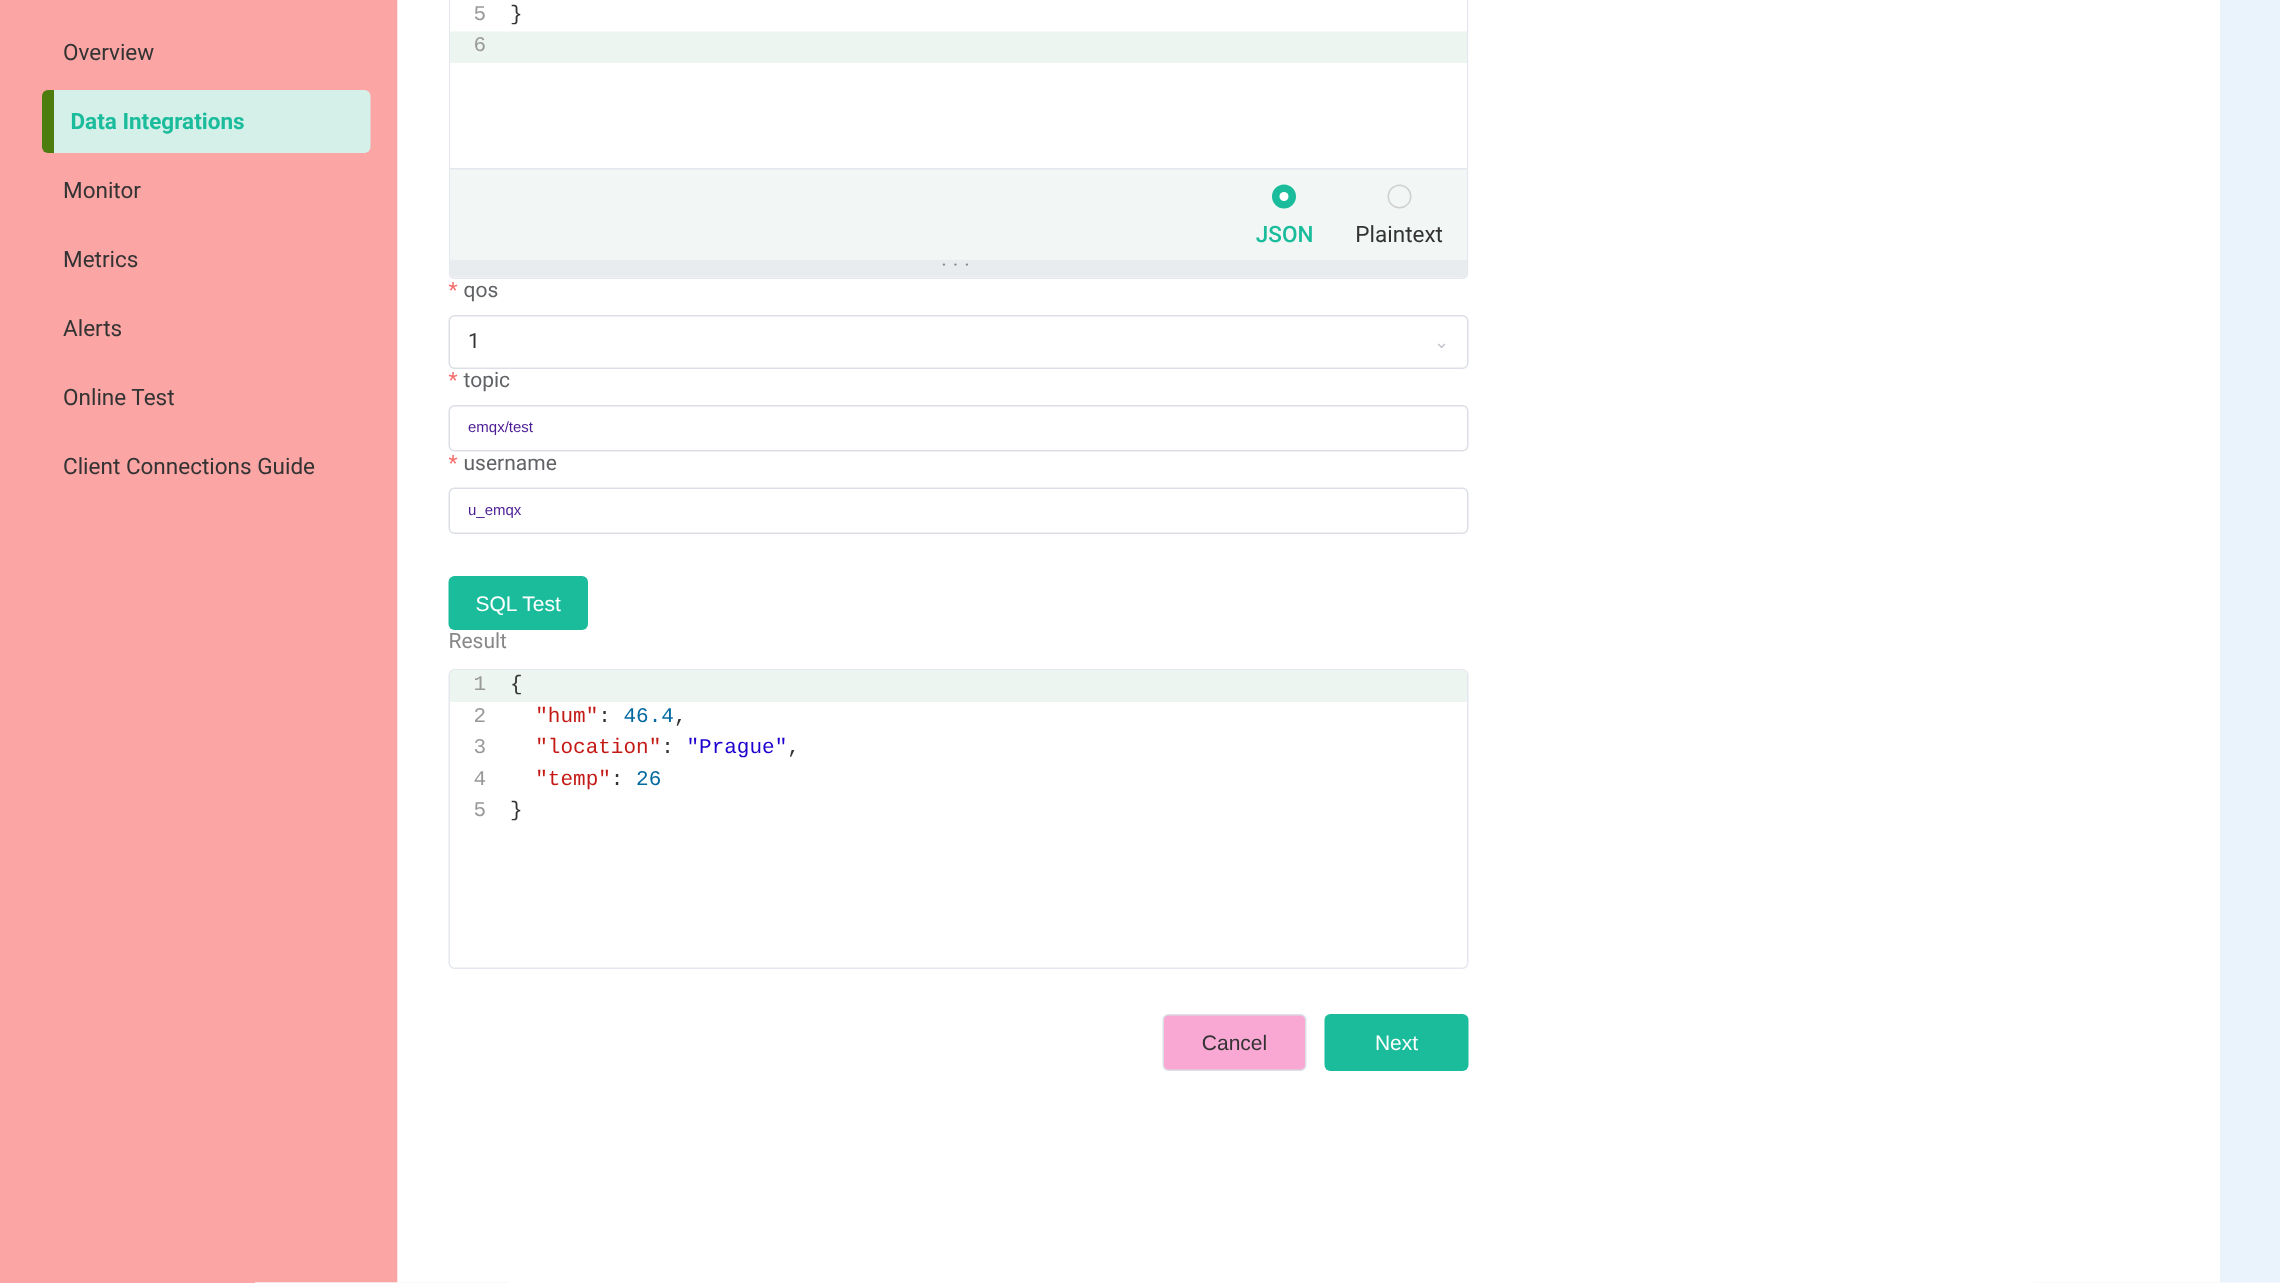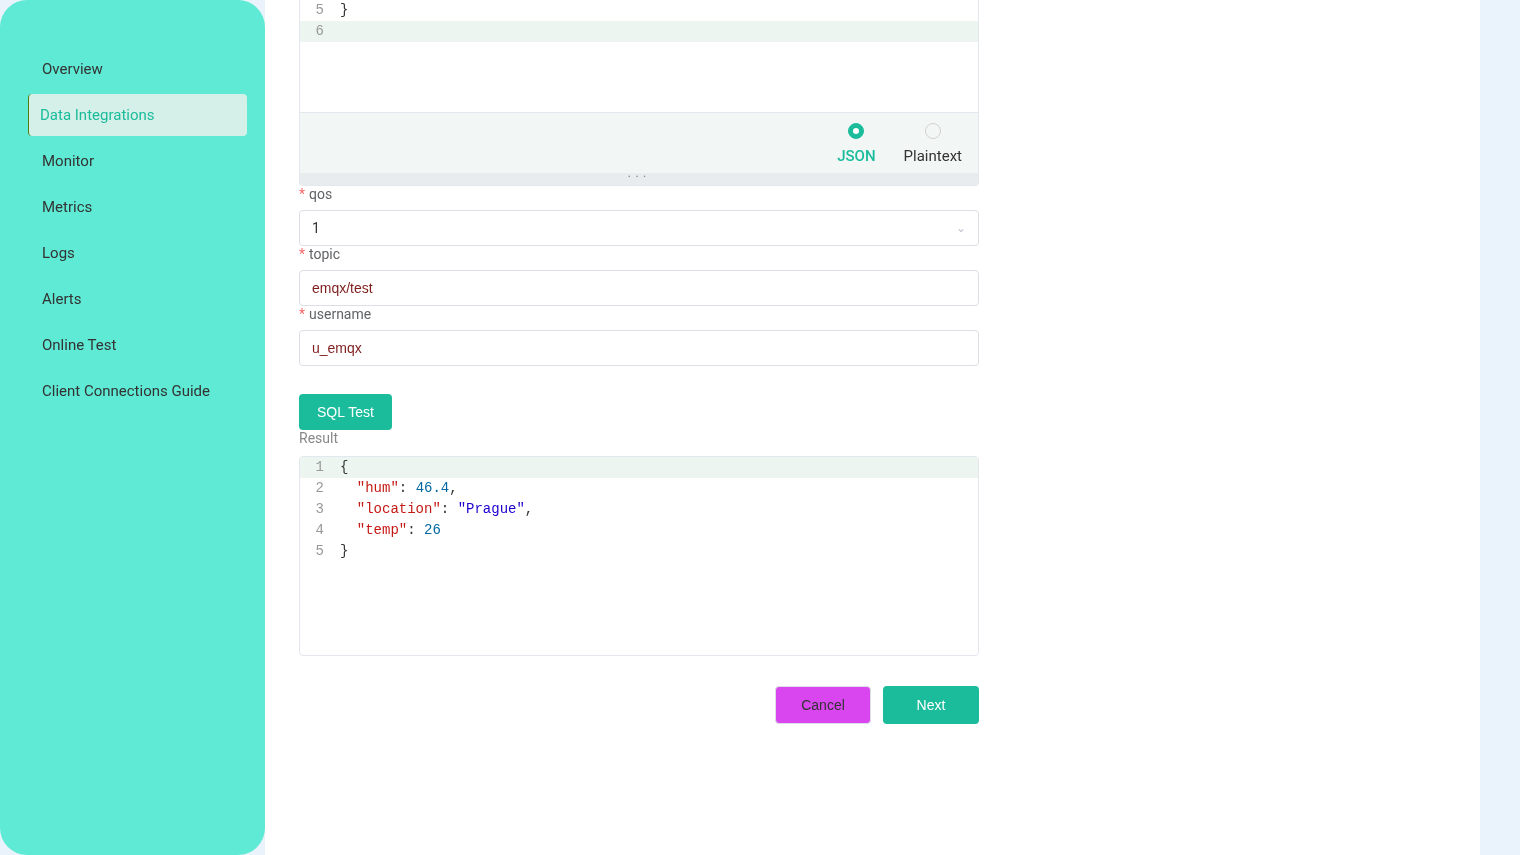--- a/index.html
+++ b/index.html
@@ -8,41 +8,40 @@
     background: #eaf3fb;
     color: #333;
     font-size: 14px;
     width: 1520px;
     height: 855px;
     overflow: hidden;
     display: flex;
   }
   .sidebar {
     width: 265px;
-    background: #5eead4;
-    padding: 48px 18px 0 28px;
-    border-radius: 27px;
+    background: #fca5a5;
+    padding: 14px 18px 0 28px;
   }
   .sidebar-item {
     padding: 12px 14px;
     border-radius: 4px;
     font-size: 15px;
     color: #333;
     cursor: pointer;
     margin-bottom: 4px;
     display: flex;
     align-items: center;
     justify-content: space-between;
   }
   .sidebar-item.active {
     background: #d4f0e8;
     color: #1bbc9c;
-    border-left: 1px solid #4d7c0f;
+    border-left: 8px solid #4d7c0f;
     padding-left: 11px;
-    font-weight: 400;
+    font-weight: 700;
   }
   .sidebar-item .chev {
     font-size: 10px;
     color: #666;
   }
   .main {
     flex: 1;
     background: #fff;
     padding: 0 0 30px 0;
     position: relative;
@@ -151,22 +150,22 @@
   }
   .req {
     color: #f56c6c;
     margin-right: 4px;
   }
   .input {
     width: 100%;
     border: 1px solid #dcdfe6;
     border-radius: 4px;
     padding: 9px 12px;
-    font-size: 14px;
-    color: #7f1d1d;
+    font-size: 10px;
+    color: #4c1d95;
     background: #fff;
   }
   .select {
     width: 100%;
     border: 1px solid #dcdfe6;
     border-radius: 4px;
     padding: 9px 12px;
     font-size: 14px;
     color: #333;
     background: #fff;
@@ -185,21 +184,21 @@
     border-radius: 4px;
     font-size: 14px;
     cursor: pointer;
     border: none;
   }
   .btn-primary {
     background: #1bbc9c;
     color: #fff;
   }
   .btn-default {
-    background: #d946ef;
+    background: #f9a8d4;
     color: #333;
     border: 1px solid #dcdfe6;
   }
   .sql-test-btn { margin-top: 28px; }
   .result-label {
     color: #888;
     font-size: 14px;
   }
   .result-box {
     margin-top: 10px;
@@ -231,23 +230,20 @@
         <span>Overview</span>
       </div>
       <div class="sidebar-item active">
         <span>Data Integrations</span>
       </div>
       <div class="sidebar-item">
         <span>Monitor</span>
       </div>
       <div class="sidebar-item">
         <span>Metrics</span>
-      </div>
-      <div class="sidebar-item">
-        <span>Logs</span>
       </div>
       <div class="sidebar-item">
         <span>Alerts</span>
       </div>
       <div class="sidebar-item">
         <span>Online Test</span>
       </div>
       <div class="sidebar-item">
         <span>Client Connections Guide</span>
       </div>

